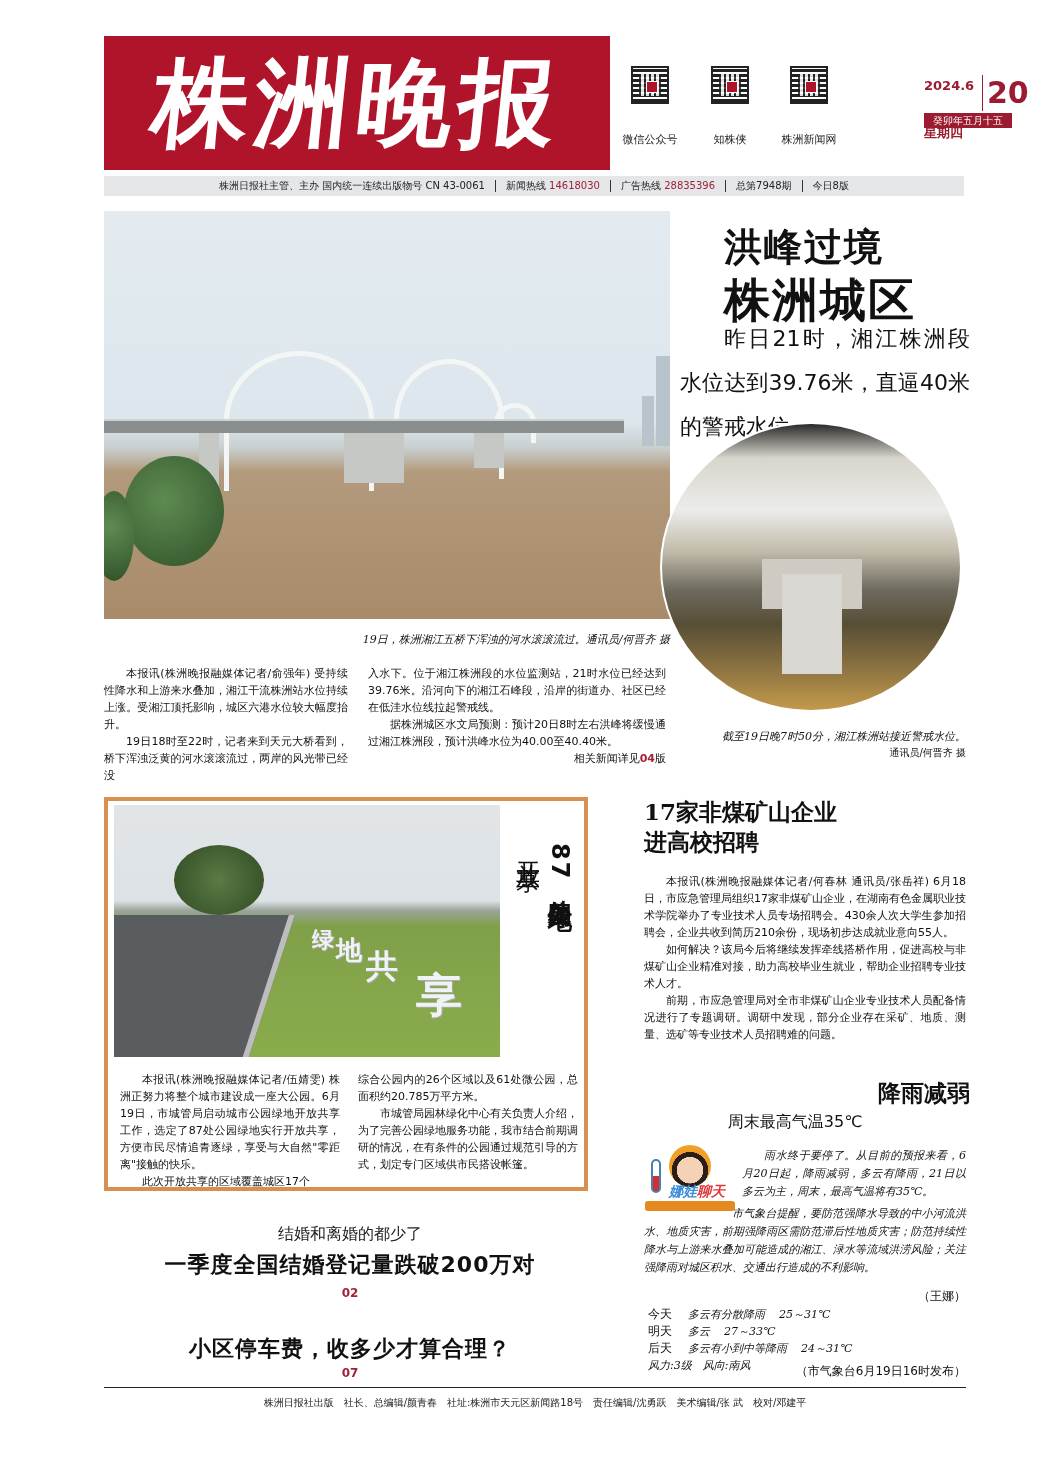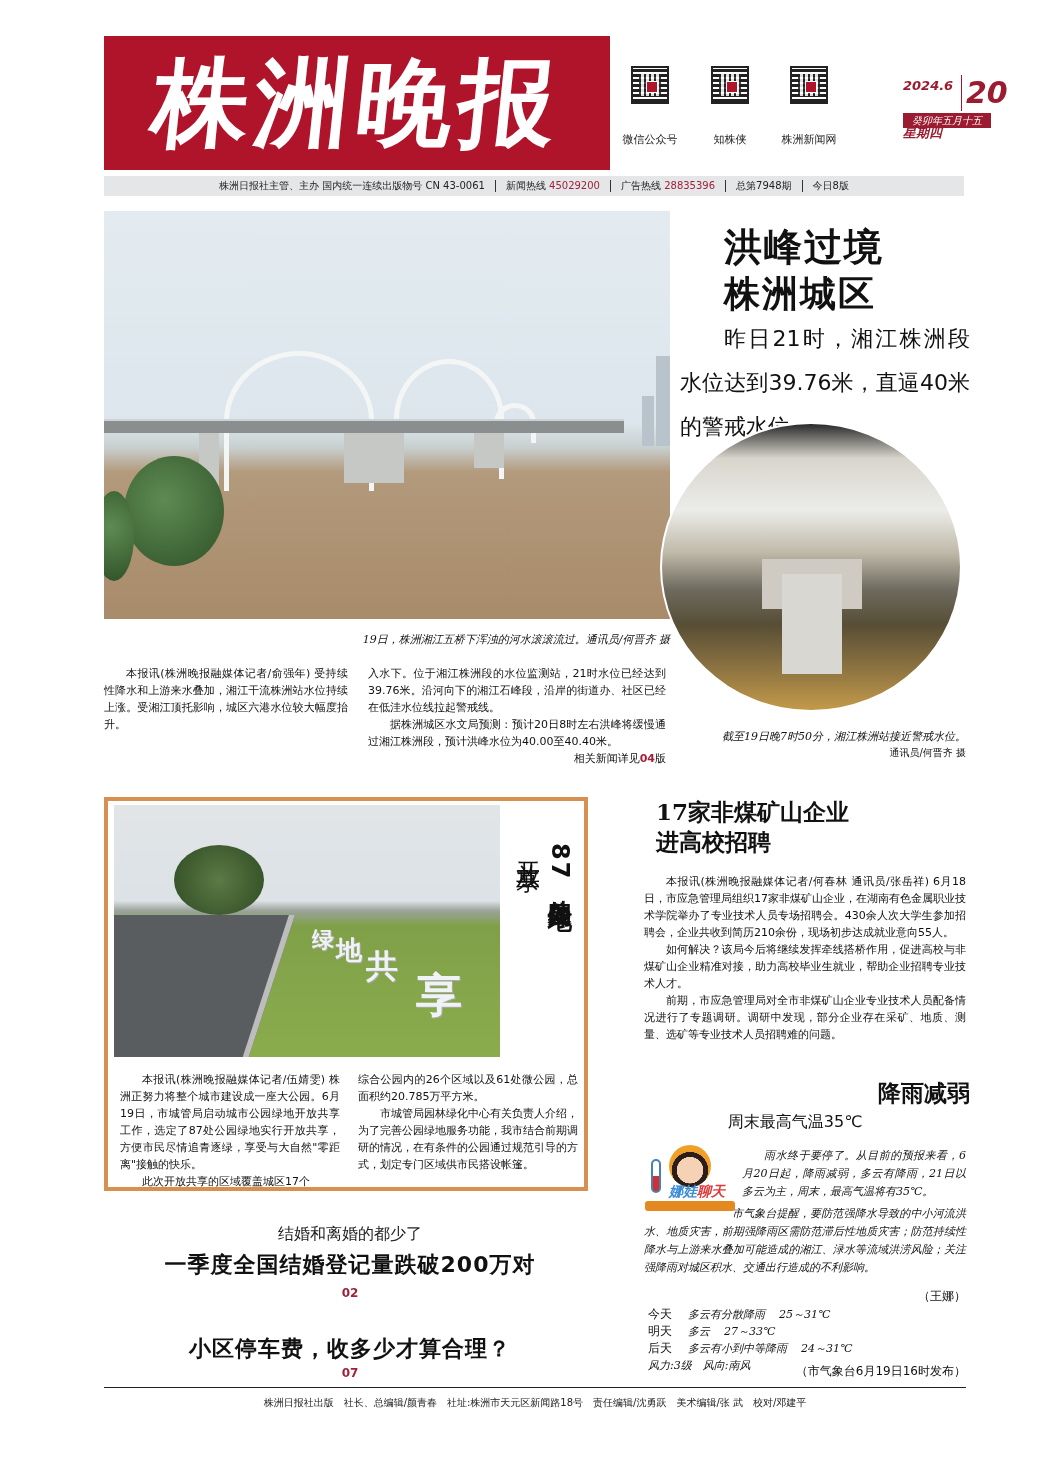--- a/index.html
+++ b/index.html
@@ -13,42 +13,42 @@
   #masthead-title { color: #fff; font-family: "DejaVu Serif", serif; font-weight: bold; font-size: 96px; letter-spacing: 6px; transform: skewX(-6deg); line-height: 1; }
 
   .qr { position: absolute; width: 38px; height: 60px; text-align: center; }
   .qr-code { width: 38px; height: 38px; background:
       repeating-linear-gradient(0deg, #222 0 3px, #fff 3px 5px),
       #fff; position: relative; border: 2px solid #222; }
   .qr-code::before { content: ""; position: absolute; inset: 6px; background: repeating-linear-gradient(90deg, #222 0 2px, #fff 2px 5px); opacity: .85; }
   .qr-code::after { content: ""; position: absolute; left: 13px; top: 13px; width: 10px; height: 10px; background: #b0142a; border: 1px solid #fff; }
   .qr-label { position: absolute; top: 66px; left: 50%; transform: translateX(-50%); white-space: nowrap; font-size: 11px; color: #222; }
 
-  #date-block { left: 903px; top: 78px; width: 96px; height: 52px; font-style: italic; }
+  #date-block { left: 924px; top: 78px; width: 96px; height: 52px; }
   #date-ym { position: absolute; left: 0; top: 0; font-size: 13px; font-weight: bold; color: #9b1b30; }
   #date-weekday { position: absolute; left: 0; top: 17px; font-size: 13px; font-weight: bold; color: #9b1b30; margin-top: 29px; }
   #date-day { position: absolute; left: 58px; top: -3px; font-size: 30px; font-weight: bold; color: #9b1b30; border-left: 1px solid #9b1b30; padding-left: 4px; line-height: 36px; }
   #date-lunar { position: absolute; left: 0; top: 35px; width: 88px; height: 15px; background: #9b1b30; color: #fff; font-size: 10px; text-align: center; line-height: 15px; }
 
   #infobar { left: 104px; top: 176px; width: 860px; height: 20px; background: #e4e6e8; font-size: 10px; color: #222; display: flex; align-items: center; justify-content: center; gap: 10px; }
   .hot { color: #a3203a; }
   .sep { width: 1px; height: 12px; background: #333; }
 
   
   #lead-photo { left: 104px; top: 211px; width: 566px; height: 408px; overflow: hidden;
     background: linear-gradient(180deg, #e3ebf0 0%, #dce6ec 52%, #c8cfcf 58%, #b39a7c 64%, #a88b6a 100%); }
   .bridge-deck { position: absolute; left: 0; top: 208px; width: 520px; height: 14px; background: #8a8e8e; border-top: 2px solid #cfd2d2; }
   .arch { position: absolute; border: 5px solid #f4f6f6; border-bottom: none; border-radius: 50% 50% 0 0; }
   .pier { position: absolute; background: #c6c8c5; }
   .tree { position: absolute; border-radius: 50%; background: radial-gradient(circle at 40% 40%, #5e8b52, #2f5128); }
   .tower { position: absolute; background: #b8c3cc; }
 
   
   #hl-1 { left: 724px; top: 222px; font-size: 38px; font-weight: bold; letter-spacing: 2px; }
-  #hl-2 { left: 724px; top: 270px; font-size: 36px; font-weight: bold; letter-spacing: 2px; }
+  #hl-2 { left: 724px; top: 270px; font-size: 46px; font-weight: bold; letter-spacing: 2px; }
   #hl-sub { left: 680px; top: 317px; width: 290px; font-size: 22px; line-height: 44px; text-indent: 2em; text-align: justify; color: #111; }
 
   
   #round-photo { left: 660px; top: 422px; width: 302px; height: 290px; border-radius: 50%; overflow: hidden;
     background: linear-gradient(180deg, #2a2a2a 0%, #d8d5cc 12%, #ececea 30%, #bfb9a8 45%, #6d6a5e 58%, #574e36 70%, #8b7241 85%, #c39a4a 100%); border: 2px solid #fff; }
   .rp-pillar { position: absolute; left: 120px; top: 150px; width: 60px; height: 100px; background: #d9d7d2; }
   .rp-cap { position: absolute; left: 100px; top: 135px; width: 100px; height: 50px; background: #cfcbc2; }
 
   
   .cap-ital { font-family: "DejaVu Serif", serif; font-style: italic; }
@@ -70,21 +70,21 @@
      background: linear-gradient(180deg, #e1e5e8 0%, #dde2e6 38%, #9aa39a 42%, #7fa048 48%, #8bac4c 100%); }
   .path { position: absolute; left: -40px; top: 110px; width: 190px; height: 190px; background: #5a5d60; transform: skewX(-18deg); border-right: 6px solid #bdbdbd; }
   .park-tree { position: absolute; left: 60px; top: 40px; width: 90px; height: 70px; border-radius: 50%; background: radial-gradient(circle, #5b7a45, #2f4a23); }
   .sign-letter { position: absolute; color: #f0f3f6; font-weight: bold; font-size: 34px; text-shadow: 1px 1px 0 #aaa; }
   #park-title-1 { position: absolute; left: 436px; top: 42px; writing-mode: vertical-rl; font-size: 24px; font-weight: bold; letter-spacing: 2px; }
   #park-title-2 { position: absolute; left: 404px; top: 42px; writing-mode: vertical-rl; font-size: 24px; letter-spacing: 2px; }
   #park-col1 { position: absolute; left: 12px; top: 270px; width: 220px; }
   #park-col2 { position: absolute; left: 250px; top: 270px; width: 220px; }
 
   
-  #mine-title { left: 644px; top: 797px; font-family: "DejaVu Serif", serif; font-weight: bold; font-size: 23px; line-height: 30px; margin-left: 12px; }
+  #mine-title { left: 644px; top: 797px; font-family: "DejaVu Serif", serif; font-weight: bold; font-size: 23px; line-height: 30px; }
   #mine-body { left: 644px; top: 873px; width: 322px; }
 
   
   #wx-title { left: 620px; top: 1078px; width: 350px; text-align: right; font-family: "DejaVu Serif", serif; font-weight: bold; font-size: 23px; }
   #wx-sub { left: 620px; top: 1112px; width: 350px; text-align: center; font-size: 16px; }
   #wx-mascot { left: 645px; top: 1145px; width: 88px; height: 66px; }
   .mascot-face { position: absolute; left: 24px; top: 0; width: 42px; height: 42px; border-radius: 50%; background: radial-gradient(circle at 50% 60%, #f5d1b5 0 40%, #2b1d18 41% 55%, #f0a028 56%); }
   .mascot-thermo { position: absolute; left: 6px; top: 14px; width: 10px; height: 34px; border: 2px solid #4a7fb3; border-radius: 6px; background: linear-gradient(180deg, #fff 50%, #d03030 50%); }
   .mascot-label { position: absolute; left: 24px; top: 38px; font-size: 14px; font-weight: bold; color: #e03838; font-style: italic; }
   .mascot-label .blue { color: #3a8bd8; }
@@ -133,21 +133,21 @@
 <div id="date-block" class="abs">
   <span id="date-ym">2024.6</span>
   <span id="date-weekday">星期四</span>
   <span id="date-day">20</span>
   <span id="date-lunar">癸卯年五月十五</span>
 </div>
 
 <div id="infobar" class="abs">
   <span>株洲日报社主管、主办 国内统一连续出版物号 CN 43-0061</span>
   <span class="sep"></span>
-  <span><span>新闻热线</span> <span class="hot">45029200</span></span>
+  <span><span>新闻热线</span> <span class="hot">14618030</span></span>
   <span class="sep"></span>
   <span><span>广告热线</span> <span class="hot">28835396</span></span>
   <span class="sep"></span>
   <span>总第7948期</span>
   <span class="sep"></span>
   <span>今日8版</span>
 </div>
 
 <div id="lead-photo" class="abs">
   <div class="tower" style="left:552px; top:145px; width:14px; height:90px;"></div>
@@ -171,20 +171,21 @@
   <div class="rp-cap"></div>
   <div class="rp-pillar"></div>
 </div>
 
 <div id="lead-caption" class="abs cap-ital">19日，株洲湘江五桥下浑浊的河水滚滚流过。通讯员/何晋齐 摄</div>
 <div id="round-caption-1" class="abs cap-ital">截至19日晚7时50分，湘江株洲站接近警戒水位。</div>
 <div id="round-caption-2" class="abs">通讯员/何晋齐 摄</div>
 
 <div id="lead-col1" class="abs body-text">
   <p>本报讯(株洲晚报融媒体记者/俞强年) 受持续性降水和上游来水叠加，湘江干流株洲站水位持续上涨。受湘江顶托影响，城区六港水位较大幅度抬升。</p>
+  <p>19日18时至22时，记者来到天元大桥看到，桥下浑浊泛黄的河水滚滚流过，两岸的风光带已经没</p>
 </div>
 <div id="lead-col2" class="abs body-text">
   <div>入水下。位于湘江株洲段的水位监测站，21时水位已经达到39.76米。沿河向下的湘江石峰段，沿岸的街道办、社区已经在低洼水位线拉起警戒线。</div>
   <p>据株洲城区水文局预测：预计20日8时左右洪峰将缓慢通过湘江株洲段，预计洪峰水位为40.00至40.40米。</p>
   <div id="see-also">
     <span>相关新闻详见</span><span class="num">04</span><span>版</span>
   </div>
 </div>
 
 <div id="park-box" class="abs">

